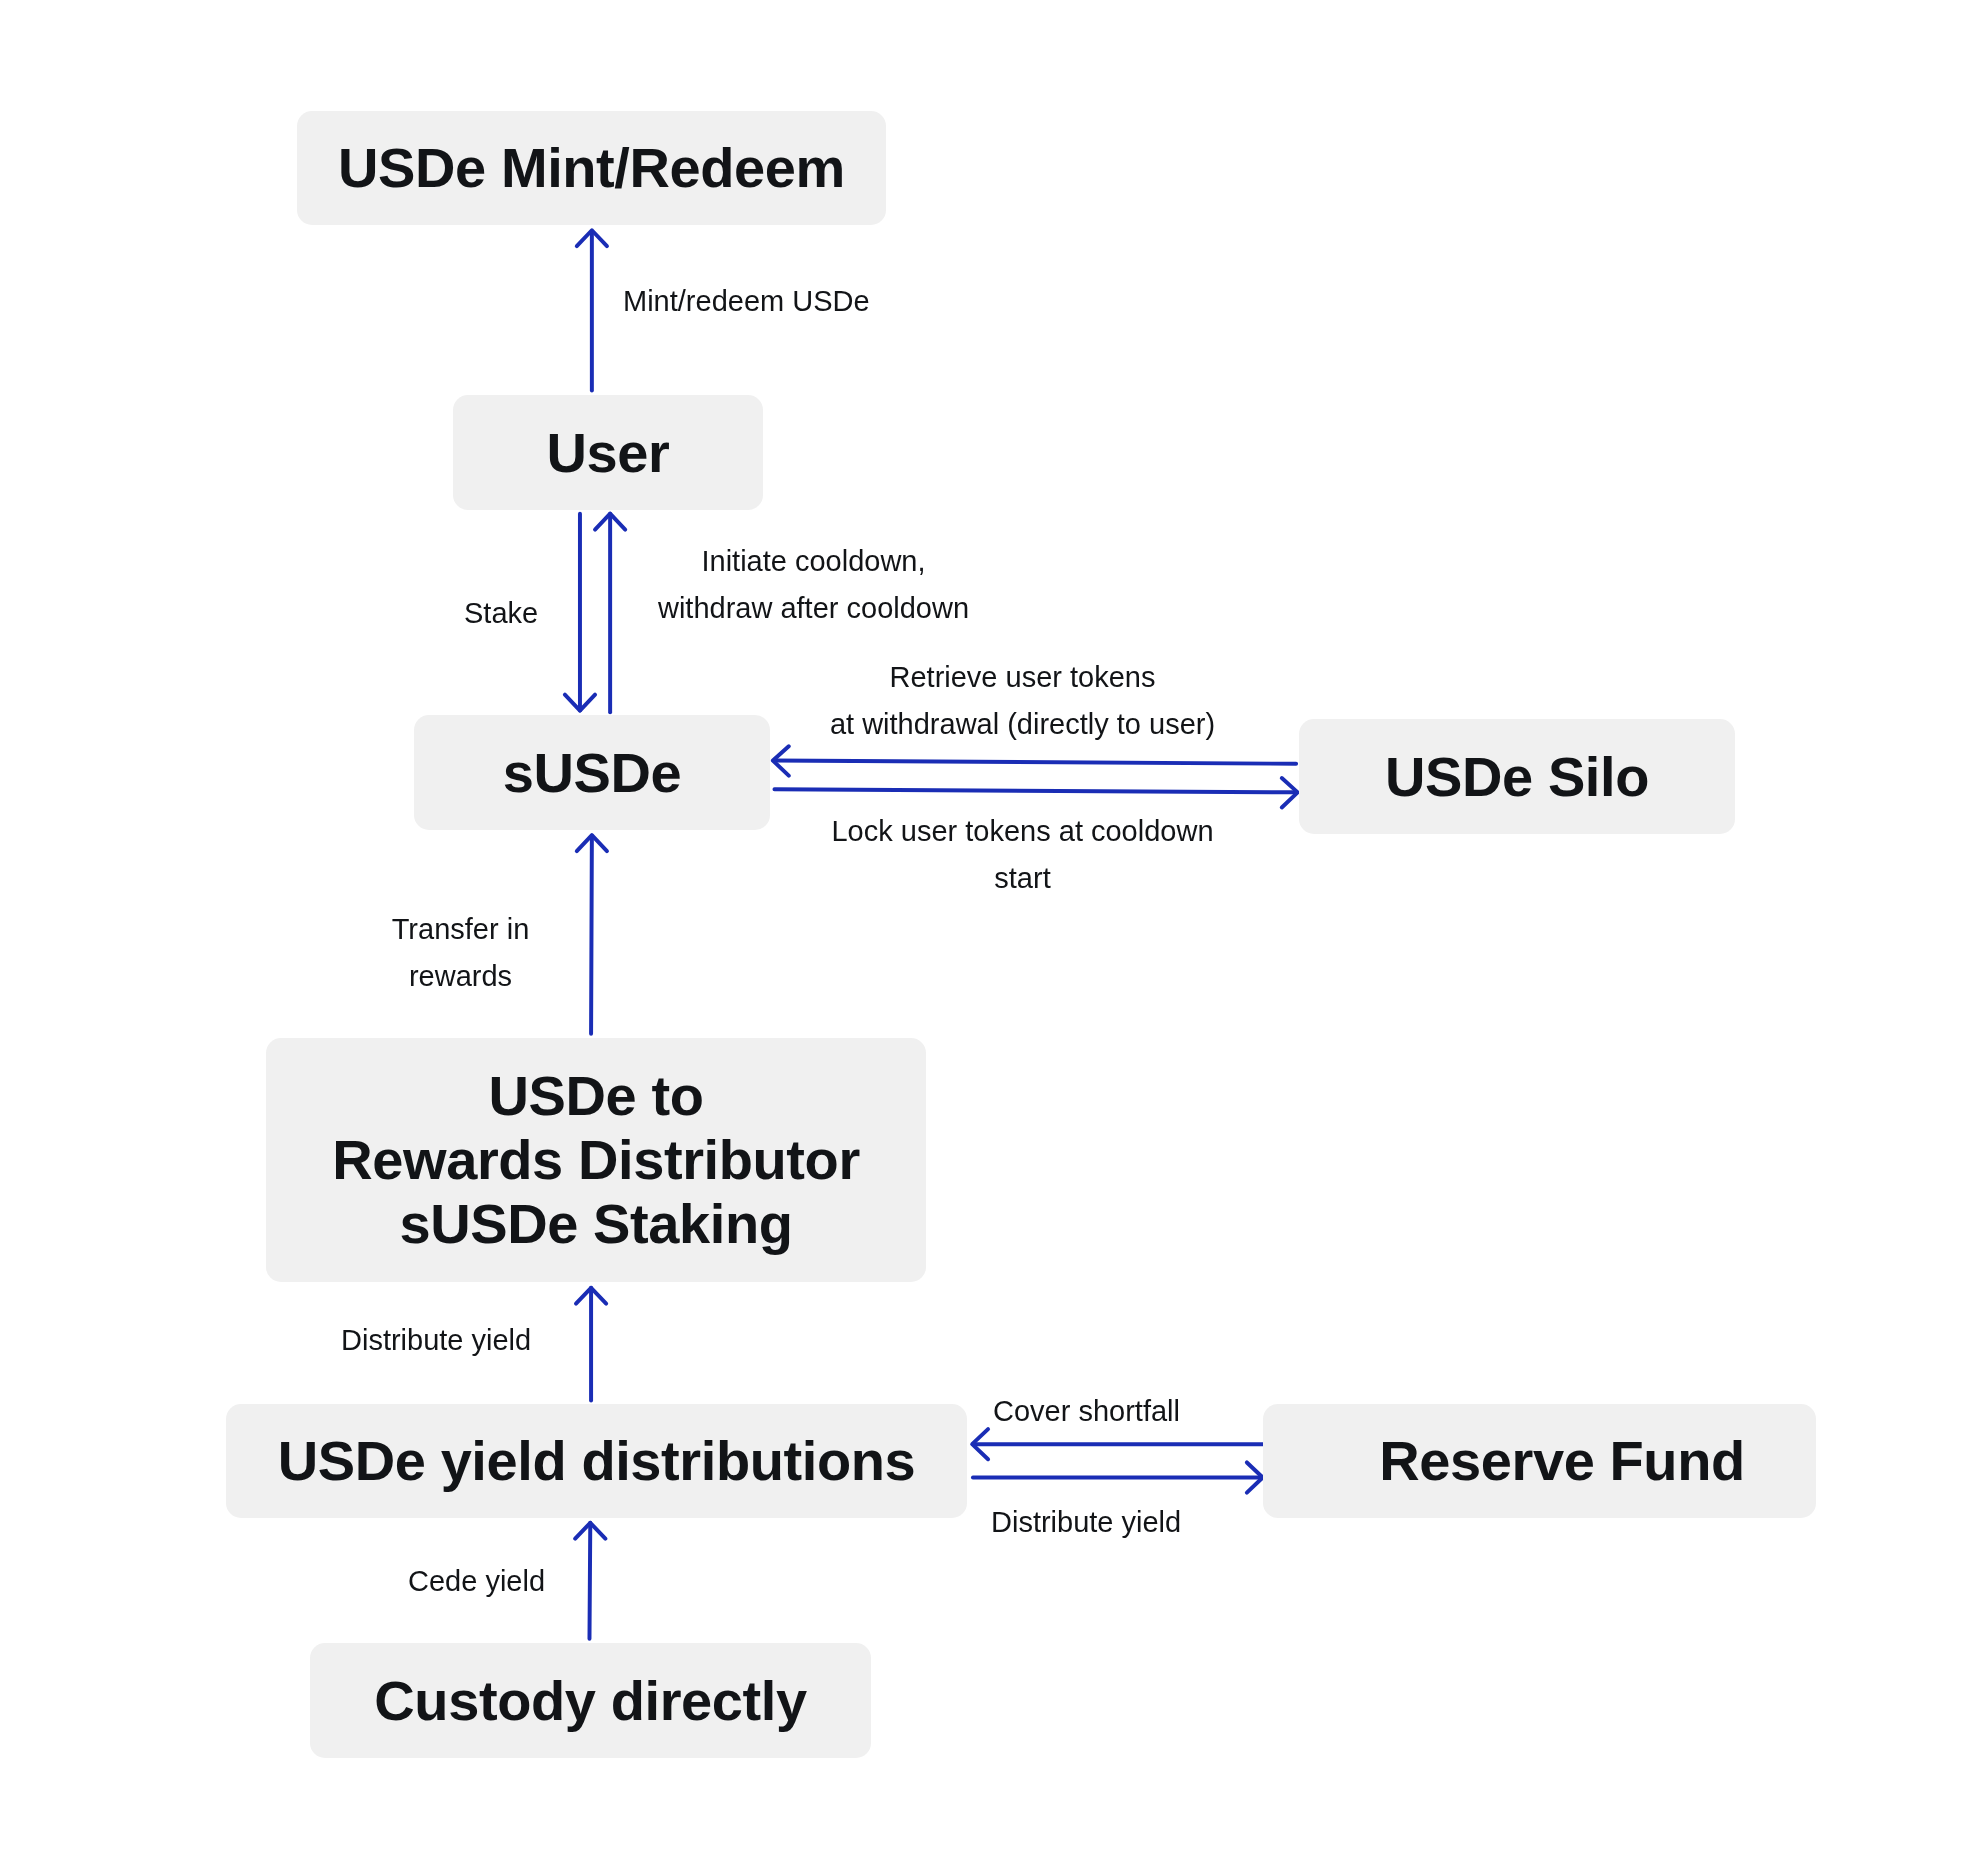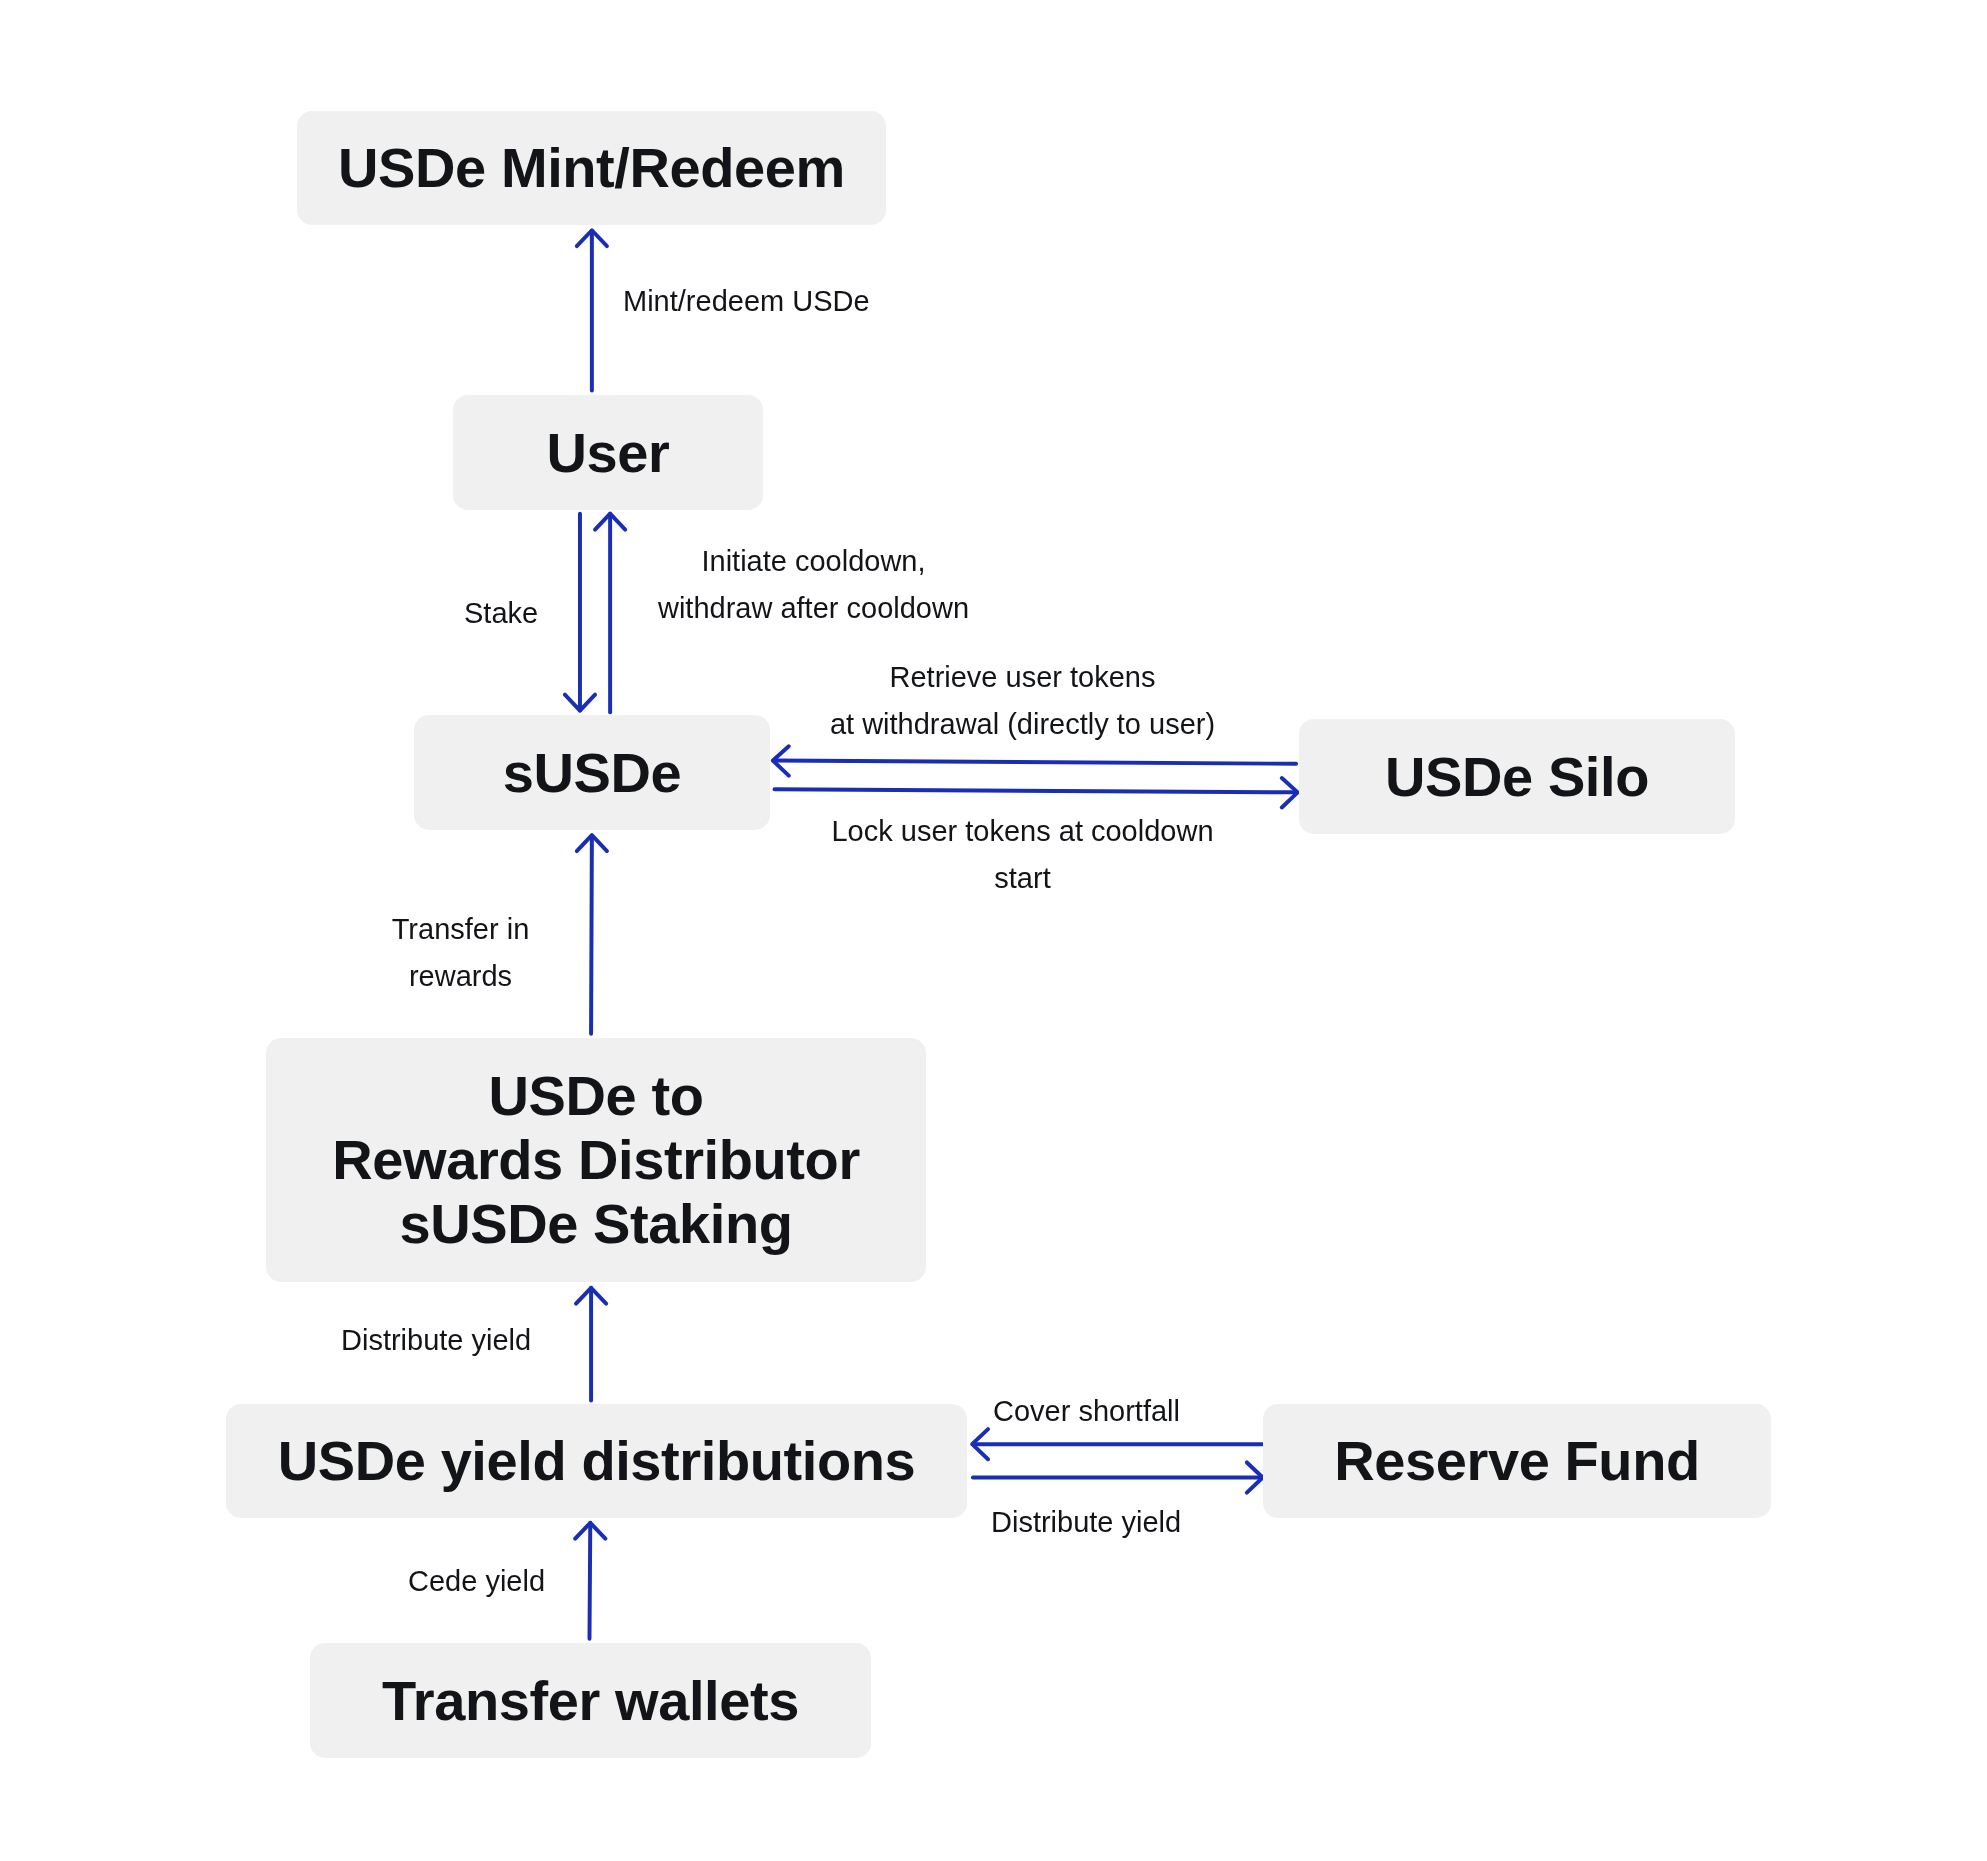--- a/index.html
+++ b/index.html
@@ -92,26 +92,26 @@
 <div class="box" style="left:266px; top:1038px; width:660px; height:244px; flex-direction:column; line-height:64px;">
   <span>USDe to</span>
   <span>Rewards Distributor</span>
   <span>sUSDe Staking</span>
 </div>
 
 <div class="box" style="left:226px; top:1404px; width:741px; height:114px;">
   <span>USDe yield distributions</span>
 </div>
 
-<div class="box" style="left:1263px; top:1404px; width:508px; height:114px;">
+<div class="box" style="left:1263px; top:1404px; width:508px; height:114px;padding-left:45px;">
   <span>Reserve Fund</span>
 </div>
 
 <div class="box" style="left:310px; top:1643px; width:561px; height:115px;">
-  <span>Transfer wallets</span>
+  <span>Custody directly</span>
 </div>
 
 <div class="label" style="left:623px; top:278px; text-align:left;">Mint/redeem USDe</div>
 
 <div class="label" style="left:464px; top:590px; text-align:left;">Stake</div>
 
 <div class="label" style="left:627px; top:538px; width:373px;">
   <div>Initiate cooldown,</div>
   <div>withdraw after cooldown</div>
 </div>

